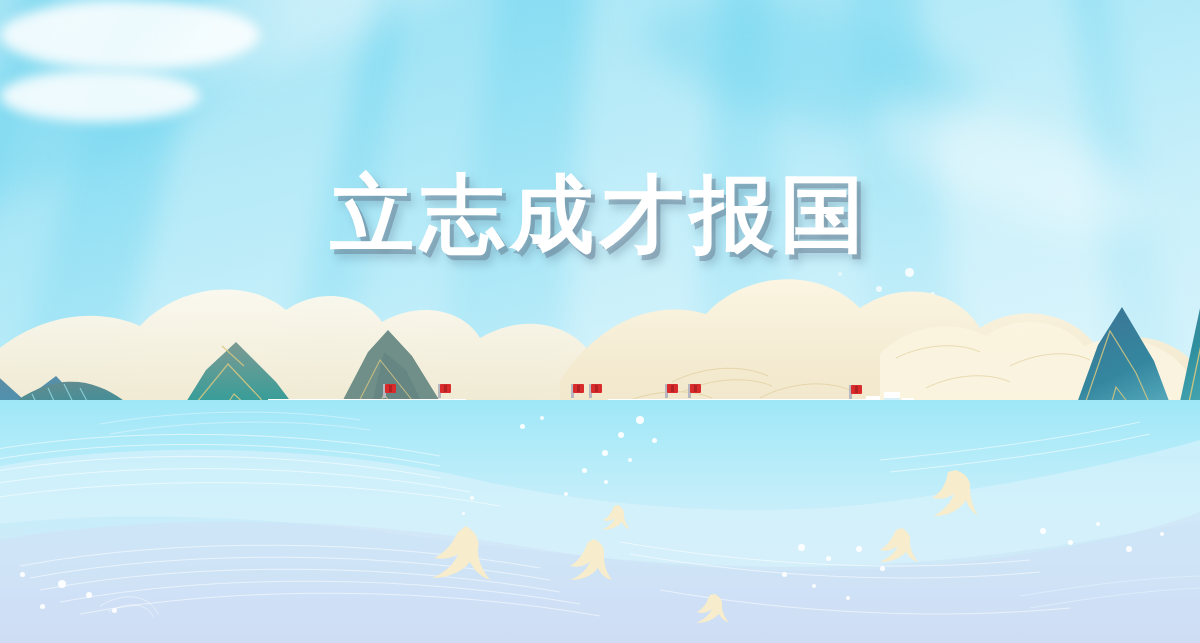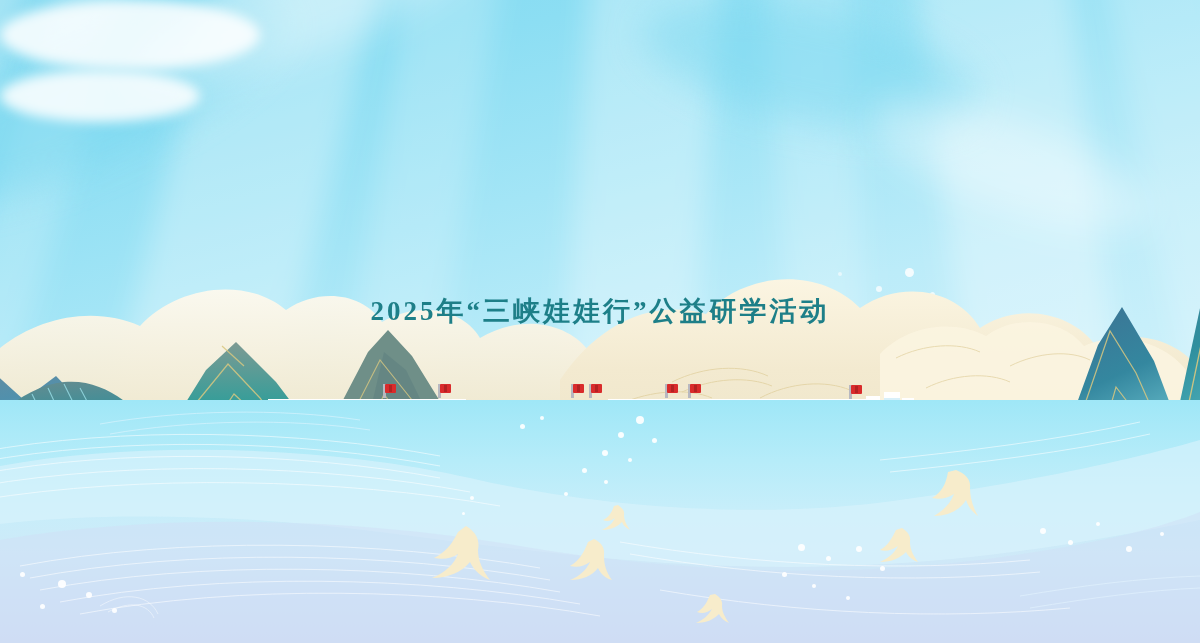--- a/index.html
+++ b/index.html
@@ -757,15 +757,15 @@
     <path d="M20,3 C17,10 14,16 7,20 C12,22 17,21 22,17 C18,24 13,28 6,31
              C17,31 24,27 29,22 C31,26 34,29 39,31 C34,24 32,19 32,14
              C33,9 30,5 25,2 Z" fill="#f7eccb"></path>
   </svg>
   <svg class="swallow" width="36" height="28" viewBox="0 0 36 28" style="left:598px;top:504px;">
     <path d="M16,2 C14,8 11,13 5,16 C9,18 13,17 17,14 C14,20 10,23 4,26
              C14,26 20,22 24,18 C25,21 28,24 32,26 C28,20 26,16 26,11
              C27,7 24,4 20,1 Z" fill="#f7eccb"></path>
   </svg>
 
-  <div class="subtitle">2025年“三峡娃娃行”公益研学活动</div>
+  <div class="headline" id="headline2">立志成才报国</div>
 
 </div>
 
 </body></html>

